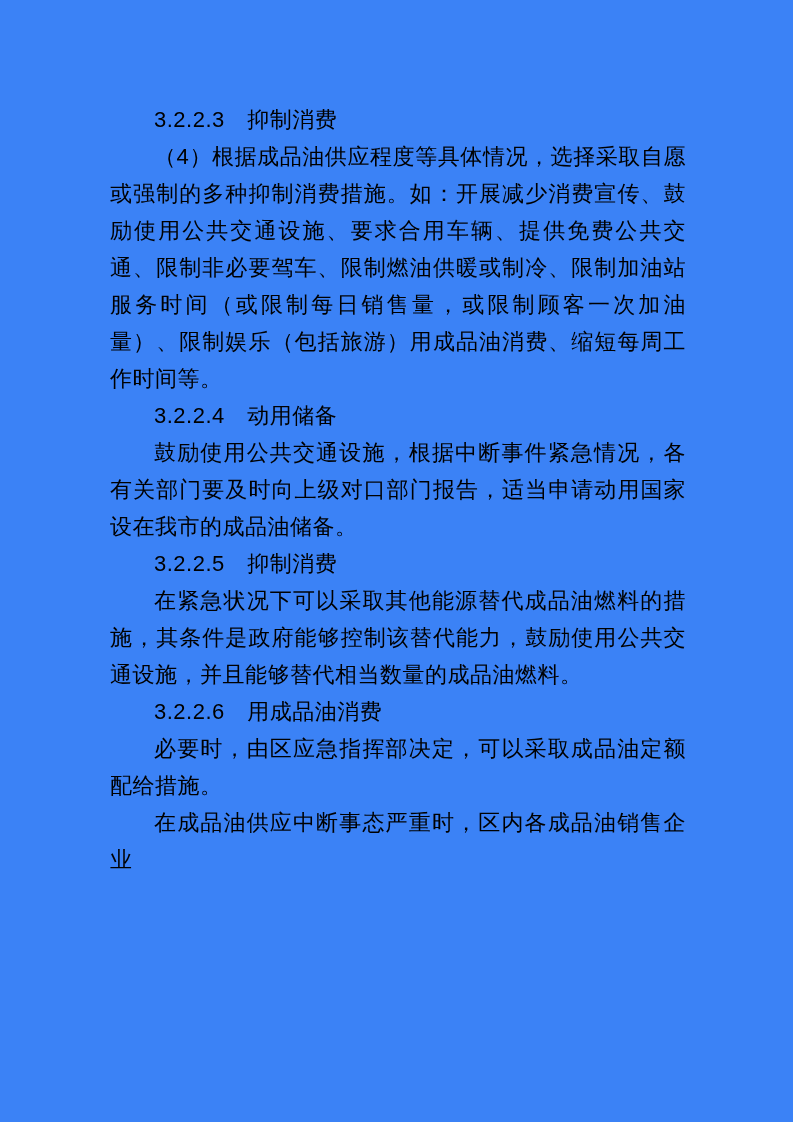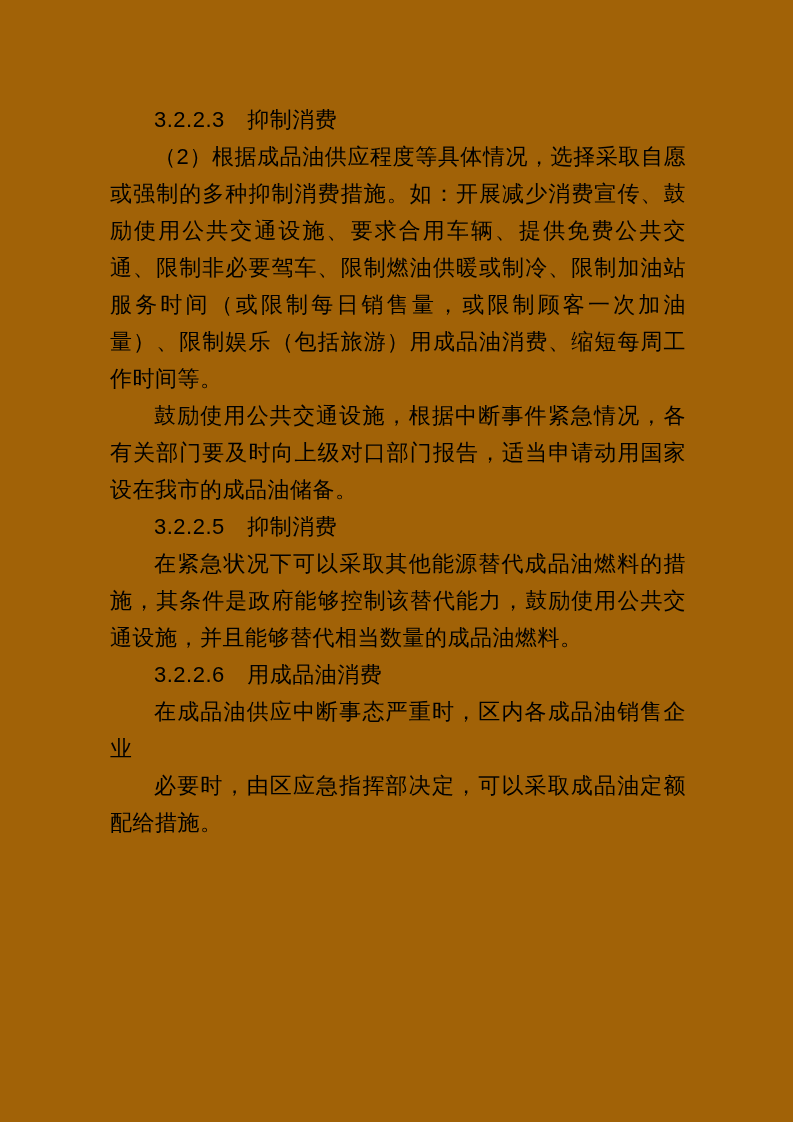--- a/index.html
+++ b/index.html
@@ -6,21 +6,21 @@
   html, body {
     width: 793px;
     height: 1122px;
     background: #ffffff;
     font-family: "Liberation Sans", sans-serif;
   }
   .page {
     position: relative;
     width: 793px;
     height: 1122px;
-    background: #a16207;
+    background: #3b82f6;
     overflow: hidden;
   }
   .text-area {
     position: absolute;
     top: 101px;
     left: 110px;
     width: 576px;
     color: #000000;
     font-size: 22px;
     line-height: 37px;
@@ -37,21 +37,22 @@
     text-indent: 2em;
     text-align: left;
   }
 </style>
 </head>
 <body>
 
 <div class="page">
   <div class="text-area">
     <p class="heading">3.2.2.3　抑制消费</p>
-    <p class="block">（2）根据成品油供应程度等具体情况，选择采取自愿或强制的多种抑制消费措施。如：开展减少消费宣传、鼓励使用公共交通设施、要求合用车辆、提供免费公共交通、限制非必要驾车、限制燃油供暖或制冷、限制加油站服务时间（或限制每日销售量，或限制顾客一次加油量）、限制娱乐（包括旅游）用成品油消费、缩短每周工作时间等。</p>
+    <p class="block">（4）根据成品油供应程度等具体情况，选择采取自愿或强制的多种抑制消费措施。如：开展减少消费宣传、鼓励使用公共交通设施、要求合用车辆、提供免费公共交通、限制非必要驾车、限制燃油供暖或制冷、限制加油站服务时间（或限制每日销售量，或限制顾客一次加油量）、限制娱乐（包括旅游）用成品油消费、缩短每周工作时间等。</p>
+    <p class="heading">3.2.2.4　动用储备</p>
     <p class="block">鼓励使用公共交通设施，根据中断事件紧急情况，各有关部门要及时向上级对口部门报告，适当申请动用国家设在我市的成品油储备。</p>
     <p class="heading">3.2.2.5　抑制消费</p>
     <p class="block">在紧急状况下可以采取其他能源替代成品油燃料的措施，其条件是政府能够控制该替代能力，鼓励使用公共交通设施，并且能够替代相当数量的成品油燃料。</p>
     <p class="heading">3.2.2.6　用成品油消费</p>
+    <p class="block">必要时，由区应急指挥部决定，可以采取成品油定额配给措施。</p>
     <p class="block">在成品油供应中断事态严重时，区内各成品油销售企业</p>
-    <p class="block">必要时，由区应急指挥部决定，可以采取成品油定额配给措施。</p>
   </div>
 </div>
 
 </body></html>

